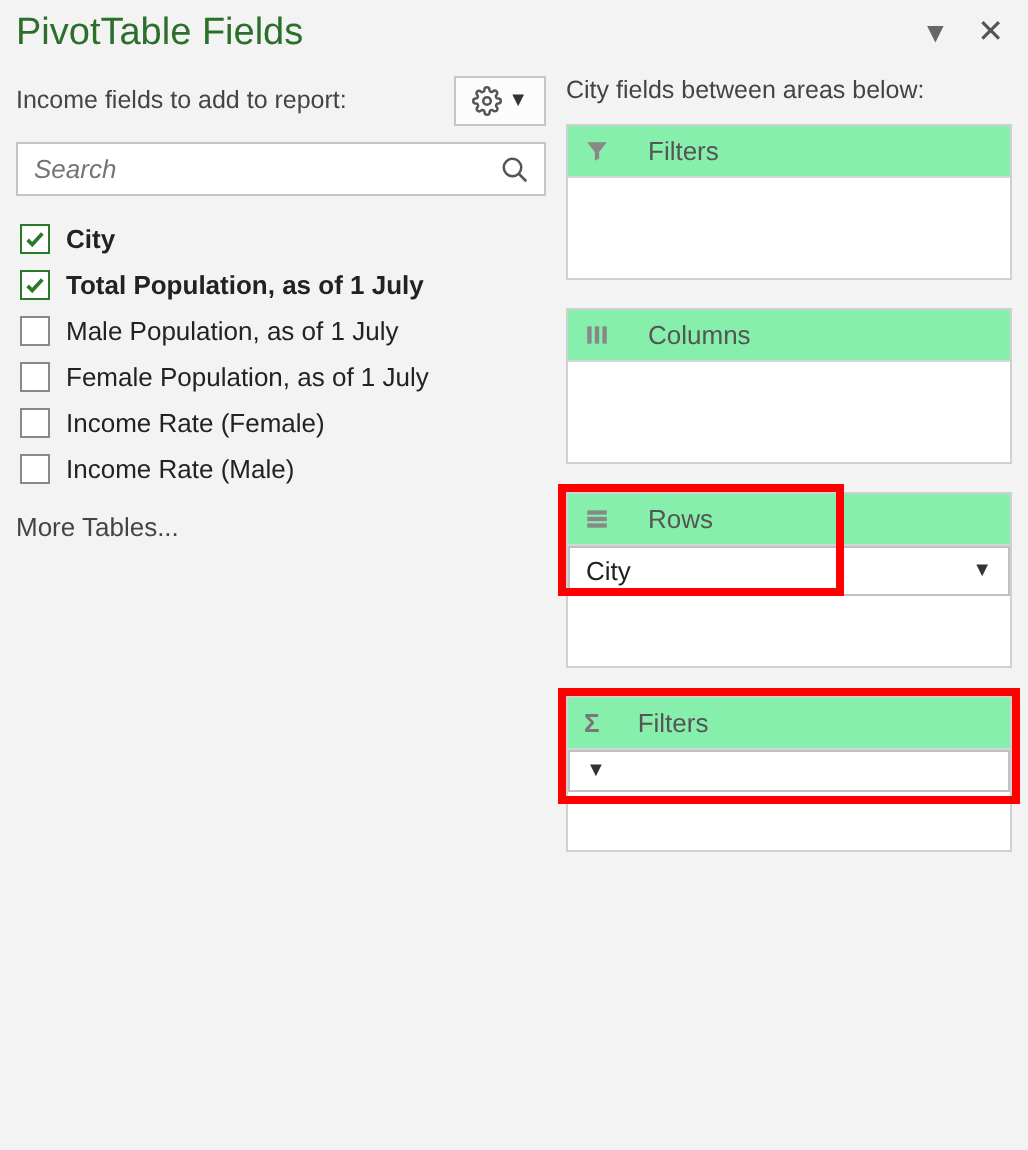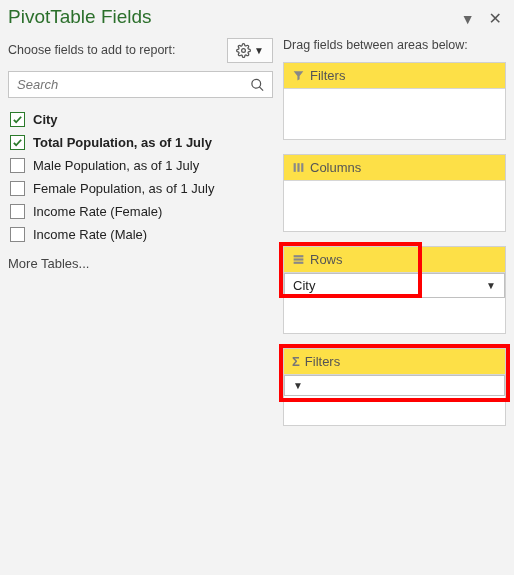--- a/index.html
+++ b/index.html
@@ -1,18 +1,18 @@
 <!DOCTYPE html>
 <html><head>
   <meta charset="utf-8">
   <style>
     * { box-sizing: border-box; margin: 0; padding: 0; }
     body { font-family: "Segoe UI", Arial, sans-serif; font-size: 13px; color: #222; background: #f3f3f3; width: 514px; height: 575px; overflow: hidden; }
     .pane { display: flex; flex-direction: column; height: 100%; padding: 4px 8px 8px 8px; }
-    .header-row { display: flex; align-items: flex-end; justify-content: space-between; padding: 2px 4px 4px 0;}
+    .header-row { display: flex; align-items: flex-start; justify-content: space-between; padding: 2px 4px 4px 0;}
     .title { font-size: 19px; color: #2b6f2b; font-weight: 400; }
     .header-icons { display: flex; gap: 14px; align-items: center; color: #666; font-size: 14px; }
     .main { display: flex; gap: 10px; flex: 1; min-height: 0;}
     .left { width: 265px; display: flex; flex-direction: column; }
     .right { flex: 1; display: flex; flex-direction: column; }
     .choose-row { display: flex; align-items: center; justify-content: space-between; margin: 6px 0 8px 0; }
     .choose-text { font-size: 12.5px; color: #444; line-height: 1.3; max-width: 180px;}
     .gear-btn { border: 1px solid #c5c5c5; background: #fcfcfc; padding: 4px 8px; display: inline-flex; align-items: center; gap: 3px; cursor: pointer;}
     .search-wrap { position: relative; margin-bottom: 10px;}
     .search { width: 100%; border: 1px solid #c5c5c5; background: #fff; padding: 5px 28px 5px 8px; font-size: 13px; font-style: italic; color: #701a75; }
@@ -20,21 +20,21 @@
     .field-list { display: flex; flex-direction: column; gap: 8px; padding: 4px 0 10px 2px; }
     .field { display: flex; align-items: center; gap: 8px; font-size: 13px; cursor: pointer;}
     .cb { width: 15px; height: 15px; border: 1px solid #888; background: #fff; display: inline-flex; align-items: center; justify-content: center; flex-shrink: 0;}
     .cb.checked { border-color: #2b7a2b; background: #fff;}
     .cb.checked svg { display: block; }
     .cb svg { display: none; }
     .bold { font-weight: 700; }
     .more { color: #444; margin-top: 4px; cursor: pointer; font-size: 13px;}
     .drag-text { font-size: 12.5px; color: #444; margin: 6px 0 10px 0;}
     .area { border: 1px solid #d0d0d0; background: #fff; margin-bottom: 14px; display: flex; flex-direction: column;}
-    .area-header { background: #fde047; border-bottom: 1px solid #d6d6d6; padding: 5px 8px; display: flex; align-items: center; gap: 5px; color: #555; font-size: 13px;}
+    .area-header { background: #86efac; border-bottom: 1px solid #d6d6d6; padding: 5px 8px; display: flex; align-items: center; gap: 19px; color: #555; font-size: 13px;}
     .area-body { min-height: 50px; padding: 0; }
     .area-item { display: flex; align-items: center; justify-content: space-between; background: #fff; border: 1px solid #c0c0c0; margin: 0; padding: 4px 8px; font-size: 13px; cursor: pointer;}
     .area-body.tall { min-height: 38px;}
     .chevron-down { font-size: 10px; color: #333;}
     svg { display: block; }
     .rows-wrap { position: relative; border-radius: 27px; }
     .rows-hi { position: absolute; border: 4px solid #ff0000; left: -4px; top: -4px; width: 143px; height: 56px; pointer-events: none; z-index: 5;}
     .values-hi { position: absolute; border: 4px solid #ff0000; left: -4px; top: -4px; right: -4px; height: 58px; pointer-events: none; z-index: 5;}
     .vals-wrap { position: relative;}
   </style>
@@ -48,21 +48,21 @@
     <div class="header-icons">
       <span style="cursor:pointer">▼</span>
       <span style="cursor:pointer;font-size:16px;color:#555">✕</span>
     </div>
   </div>
 
   <div class="main">
 
     <div class="left">
       <div class="choose-row">
-        <div class="choose-text">Choose fields to add to report:</div>
+        <div class="choose-text">Income fields to add to report:</div>
         <div class="gear-btn">
           <span>
             <svg width="15" height="15" viewBox="0 0 24 24" fill="none" stroke="#555" stroke-width="2">
                 <circle cx="12" cy="12" r="3"></circle>
                 <path d="M19.4 15a1.65 1.65 0 0 0 .33 1.82l.06.06a2 2 0 1 1-2.83 2.83l-.06-.06a1.65 1.65 0 0 0-1.82-.33 1.65 1.65 0 0 0-1 1.51V21a2 2 0 0 1-4 0v-.09a1.65 1.65 0 0 0-1-1.51 1.65 1.65 0 0 0-1.82.33l-.06.06a2 2 0 1 1-2.83-2.83l.06-.06a1.65 1.65 0 0 0 .33-1.82 1.65 1.65 0 0 0-1.51-1H3a2 2 0 0 1 0-4h.09a1.65 1.65 0 0 0 1.51-1 1.65 1.65 0 0 0-.33-1.82l-.06-.06a2 2 0 1 1 2.83-2.83l.06.06a1.65 1.65 0 0 0 1.82.33h0a1.65 1.65 0 0 0 1-1.51V3a2 2 0 0 1 4 0v.09a1.65 1.65 0 0 0 1 1.51h0a1.65 1.65 0 0 0 1.82-.33l.06-.06a2 2 0 1 1 2.83 2.83l-.06.06a1.65 1.65 0 0 0-.33 1.82v0a1.65 1.65 0 0 0 1.51 1H21a2 2 0 0 1 0 4h-.09a1.65 1.65 0 0 0-1.51 1z"></path>
               </svg>
           </span>
           <span class="chevron-down">▼</span>
         </div>
       </div>
@@ -109,21 +109,21 @@
         <label class="field">
           <span class="cb"></span>
           <span>Income Rate (Male)</span>
         </label>
       </div>
 
       <div class="more">More Tables...</div>
     </div>
 
     <div class="right">
-      <div class="drag-text">Drag fields between areas below:</div>
+      <div class="drag-text">City fields between areas below:</div>
 
       <div class="area">
         <div class="area-header">
           <span>
               <svg width="13" height="13" viewBox="0 0 24 24" fill="#888">
                 <path d="M3 4h18l-7 9v6l-4 2v-8z"></path>
               </svg>
             </span>
           <span>Filters</span>
         </div>

